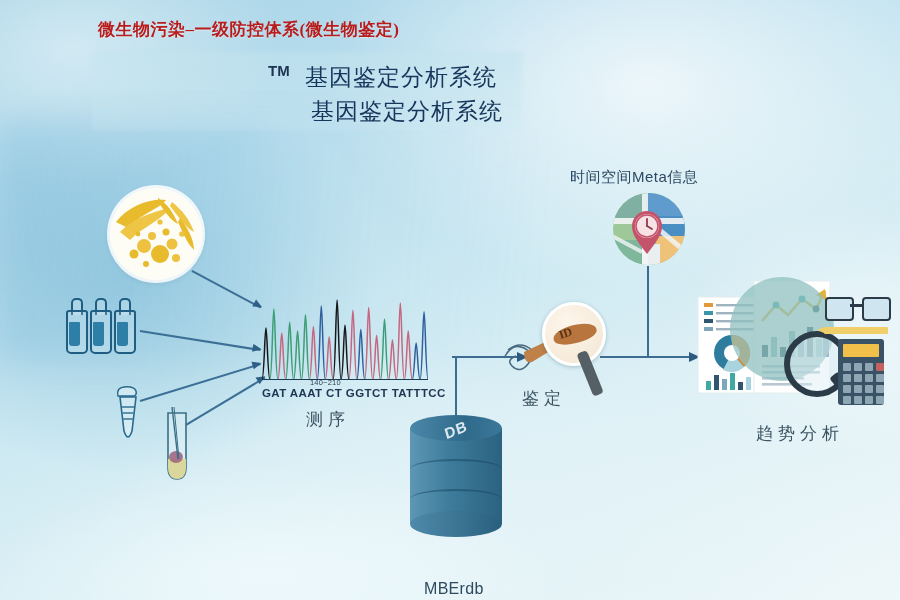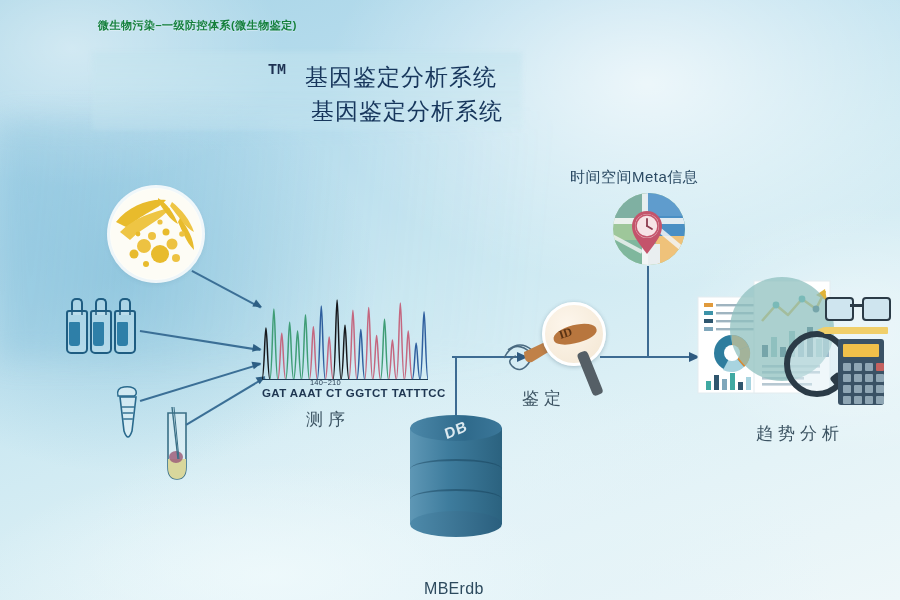--- a/index.html
+++ b/index.html
@@ -27,27 +27,27 @@
   }
   .bg-streak{position:absolute;left:0;top:120px;width:900px;height:240px;
       background:linear-gradient(95deg, rgba(120,185,215,.30) 0%, rgba(160,210,230,.10) 35%, rgba(255,255,255,.0) 60%);
       filter:blur(14px);}
 
   
   .hdr-band{position:absolute;left:92px;top:52px;width:430px;height:78px;
       background:linear-gradient(180deg,rgba(196,228,238,.55),rgba(205,233,241,.25));
       filter:blur(2px);}
   .red-title{position:absolute;left:98px;top:18px;
-      color:#15803d;font-size:11px;font-weight:700;letter-spacing:.5px;
-      font-family:Liberation Sans, sans-serif;white-space:nowrap;
+      color:#b91c1c;font-size:17px;font-weight:700;letter-spacing:.5px;
+      font-family:Liberation Serif, serif;white-space:nowrap;
       text-shadow:0 1px 1px rgba(255,255,255,.45);}
   .mbe{position:absolute;left:100px;top:50px;
       font-family:"Liberation Serif","DejaVu Serif",serif;
       font-size:62px;font-weight:700;color:#152a52;letter-spacing:1px;line-height:1;}
-  .tm{position:absolute;left:268px;top:62px;font-family:Liberation Mono, monospace;
+  .tm{position:absolute;left:268px;top:62px;font-family:Liberation Sans, sans-serif;
       font-size:15px;color:#1d3152;font-weight:600;}
   .hdr-cn{position:absolute;left:305px;top:60px;color:#17365c;
       font-size:23px;line-height:34px;letter-spacing:1px;white-space:nowrap;}
   .hdr-cn div{text-indent:0;}
   .hdr-cn .l2{padding-left:6px;text-align:right;}
 
   
   .step-label{position:absolute;color:#3c5362;font-size:17px;letter-spacing:5px;white-space:nowrap;}
   .meta-label{position:absolute;color:#2b4a63;font-size:15px;letter-spacing:.5px;white-space:nowrap;}
   .db-label{position:absolute;color:#2d4a5e;font-size:16px;letter-spacing:.3px;white-space:nowrap;}

